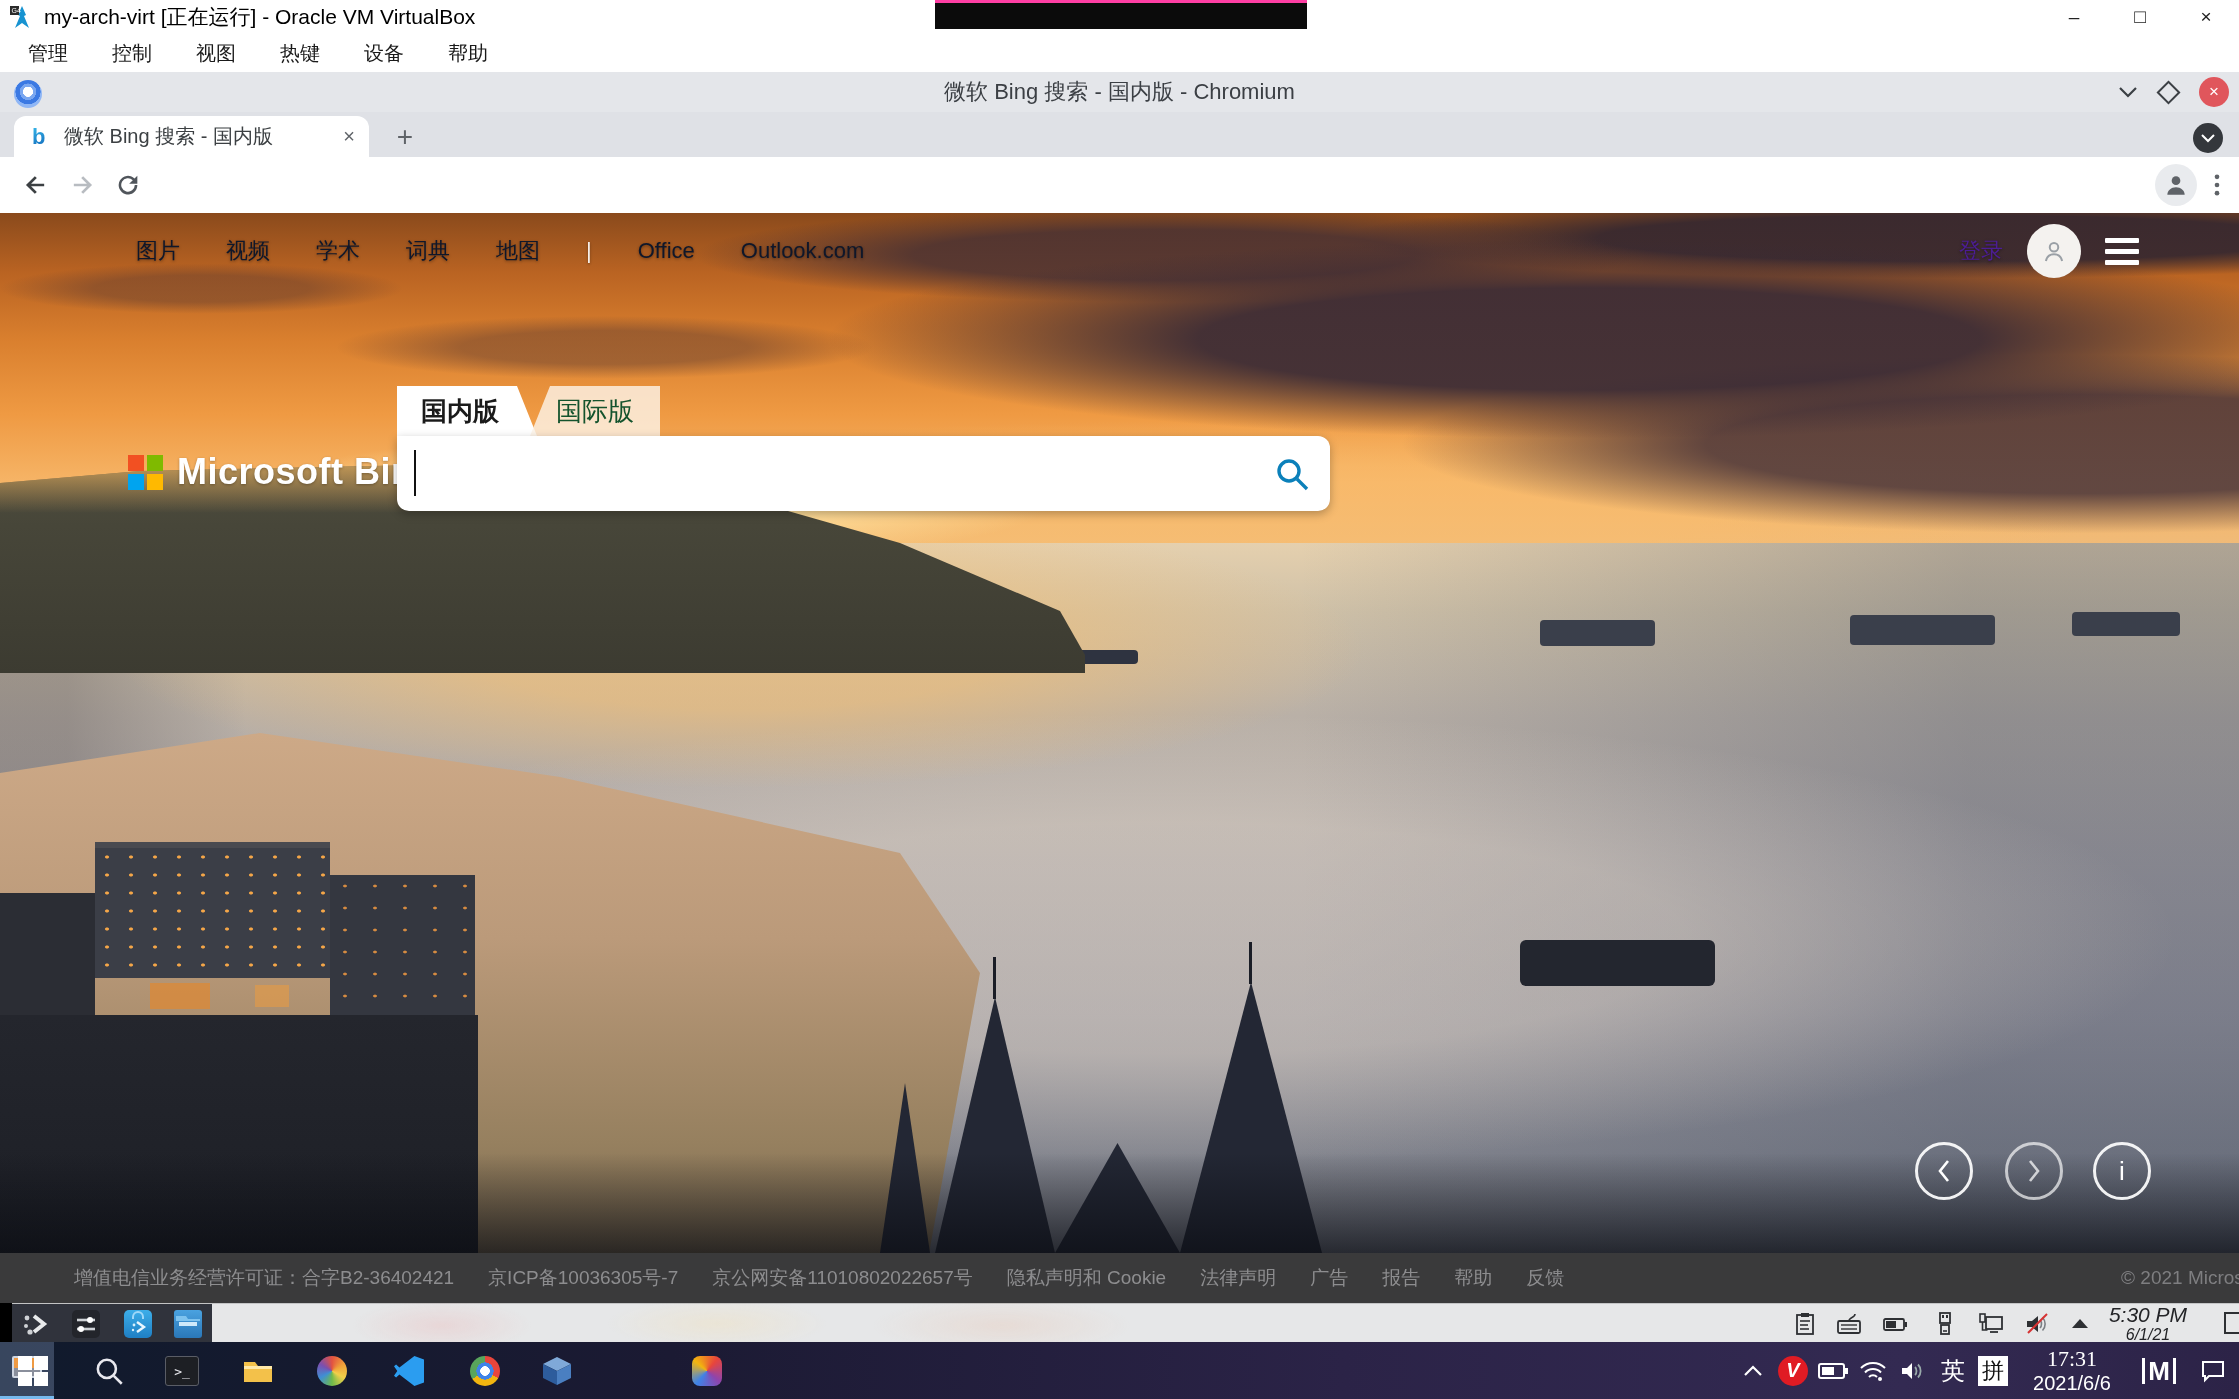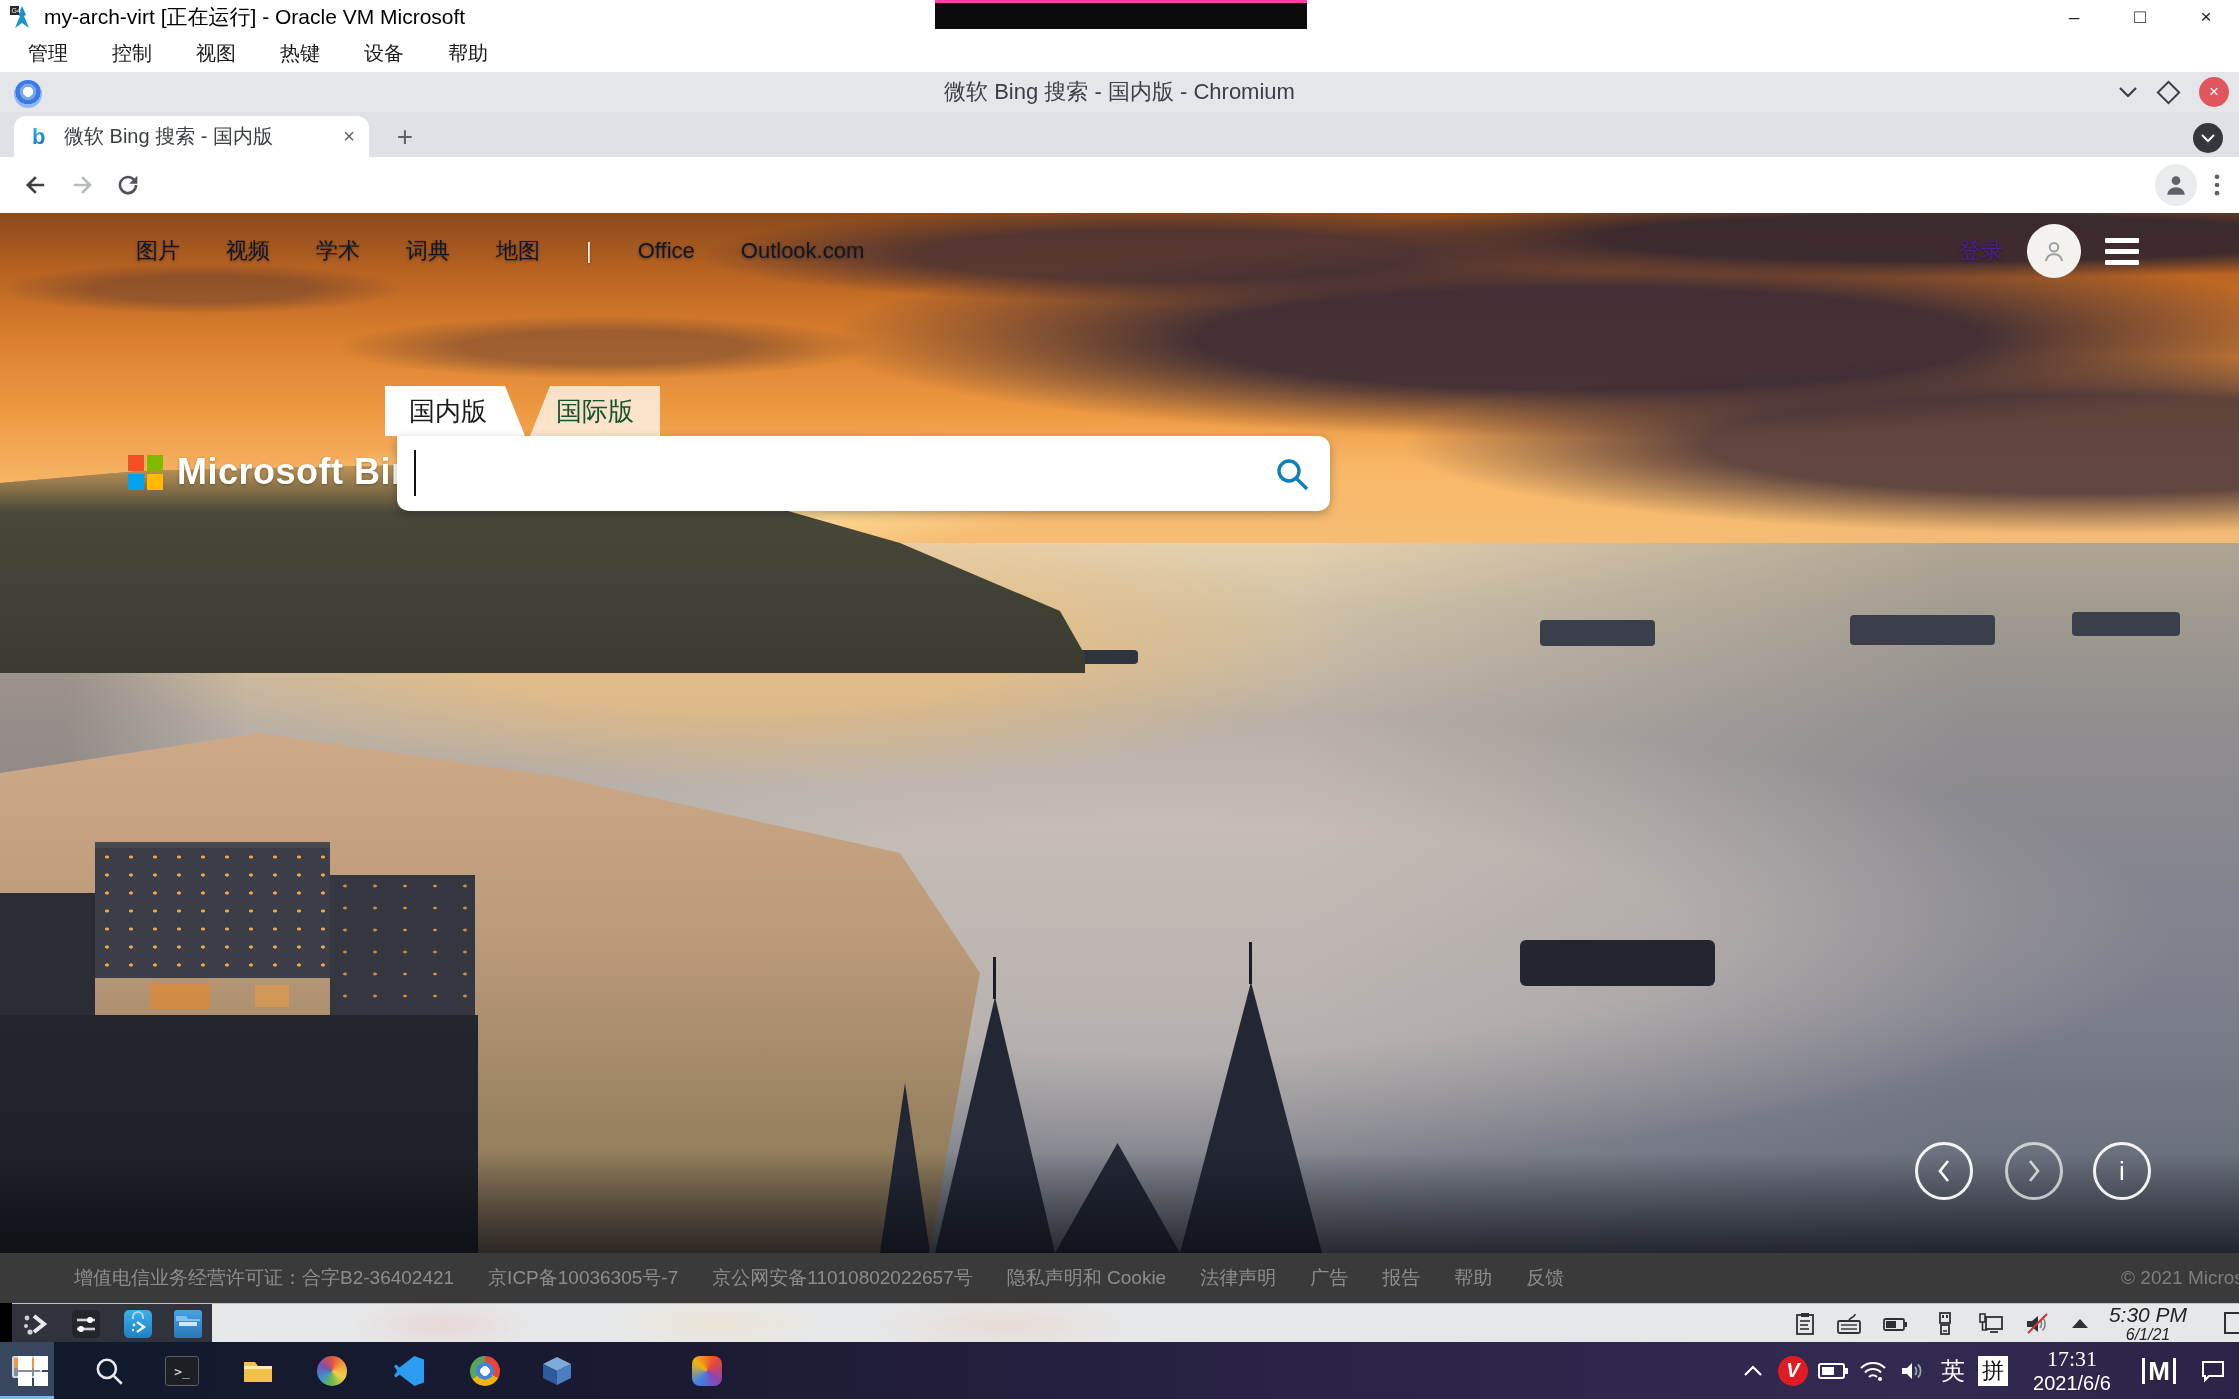--- a/index.html
+++ b/index.html
@@ -82,21 +82,21 @@
   .bing-nav a{margin-right:46px;color:#0f172a;text-decoration:none;}
   .nav-right{position:absolute;right:100px;top:0;height:76px;display:flex;align-items:center;gap:24px;}
   .bing-avatar{width:54px;height:54px;border-radius:50%;background:#f4f2ef;display:flex;align-items:center;justify-content:center;}
   .hamburger div{width:34px;height:5px;background:#fff;margin:6px 0;border-radius:1px;}
 
   .ms-logo{left:128px;top:238px;display:flex;align-items:center;}
   .ms-squares{display:grid;grid-template-columns:16px 16px;grid-template-rows:16px 16px;gap:3px;margin-right:14px;}
   .ms-text{color:#fff;font-size:36px;font-weight:600;letter-spacing:.5px;text-shadow:0 1px 3px rgba(0,0,0,.3);}
 
   .search-tab{position:absolute;top:173px;height:50px;display:flex;align-items:center;justify-content:center;font-size:26px;}
-  .tab-domestic{left:385px;width:126px;background:#ffffff;color:#1a1a1a;clip-path:polygon(0 0,calc(100% - 20px) 0,100% 100%,0 100%);padding-right:14px;}
+  .tab-domestic{left:397px;width:126px;background:#ffffff;color:#1a1a1a;clip-path:polygon(0 0,calc(100% - 20px) 0,100% 100%,0 100%);padding-right:14px;font-weight:bold;}
   .tab-intl{left:530px;width:130px;background:rgba(252,243,230,.82);color:#14532d;clip-path:polygon(20px 0,100% 0,calc(100% + 0px) 100%,0 100%);}
   .search-box{left:397px;top:223px;width:933px;height:75px;background:#fff;border-radius:0 12px 12px 12px;box-shadow:0 3px 10px rgba(0,0,0,.28);}
   .caret-line{left:414px;top:237px;width:2px;height:46px;background:#111;}
   .mag{position:absolute;right:18px;top:18px;width:40px;height:40px;}
 
   .carousel{position:absolute;width:52px;height:52px;border:3px solid rgba(255,255,255,.92);border-radius:50%;display:flex;align-items:center;justify-content:center;color:#fff;}
   .bing-footer{left:0;top:1040px;width:2239px;height:50px;background:#3a3a3b;display:flex;align-items:center;font-size:19px;color:#8d8d8f;}
   .bing-footer a{color:#8d8d8f;text-decoration:none;margin-right:34px;white-space:nowrap;}
   .copyright{margin-left:auto;margin-right:48px;color:#7e7e80;}
 
@@ -137,21 +137,21 @@
 </style>
 </head>
 <body>
 
 <div class="abs host-titlebar">
   <svg class="arch-icon" viewBox="0 0 24 22">
     <polygon points="12,0 16,9 14,10 19,22 12,17 5,22 10,10 8,9" fill="#1793d1"></polygon>
     <rect x="0" y="0" width="9" height="9" fill="#2b2b2b"></rect>
       <text x="1.5" y="7" font-size="7" fill="#fff">G4</text>
   </svg>
-  <span>my-arch-virt [正在运行] - Oracle VM Microsoft</span>
+  <span>my-arch-virt [正在运行] - Oracle VM VirtualBox</span>
   <div class="host-controls">
     <div class="host-ctl">–</div>
     <div class="host-ctl">□</div>
     <div class="host-ctl">×</div>
   </div>
 </div>
 <div class="abs notify-strip"></div>
 
 <div class="abs host-menubar">
   <span class="host-menu-item">管理</span>

